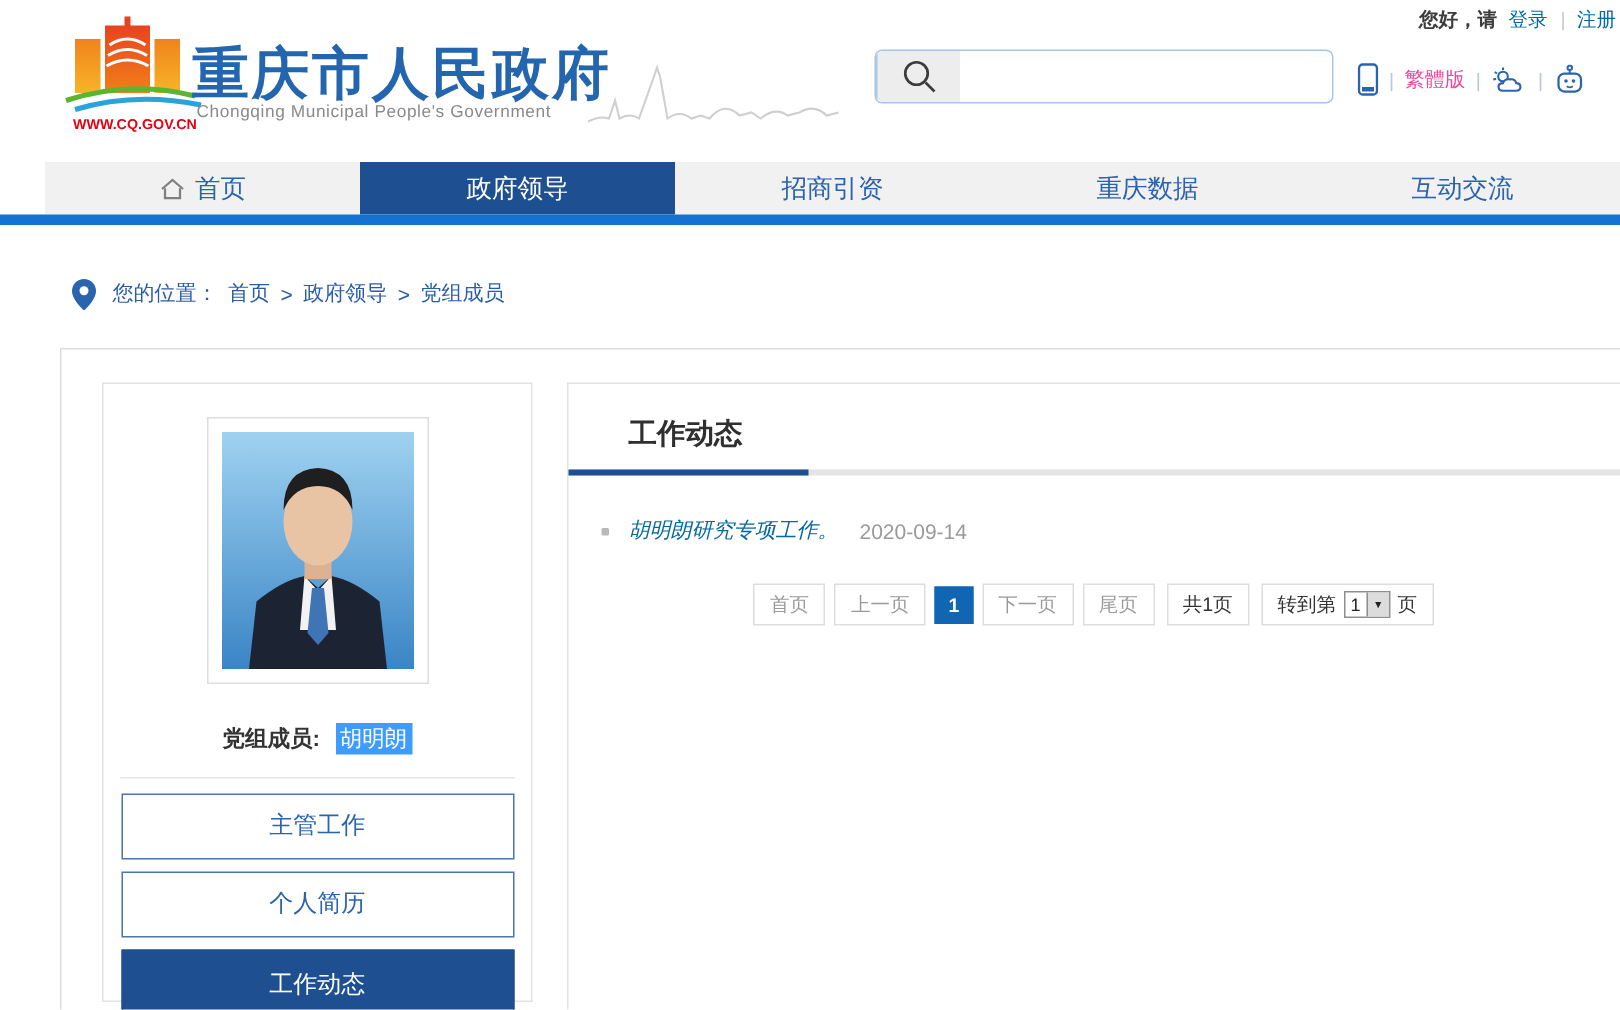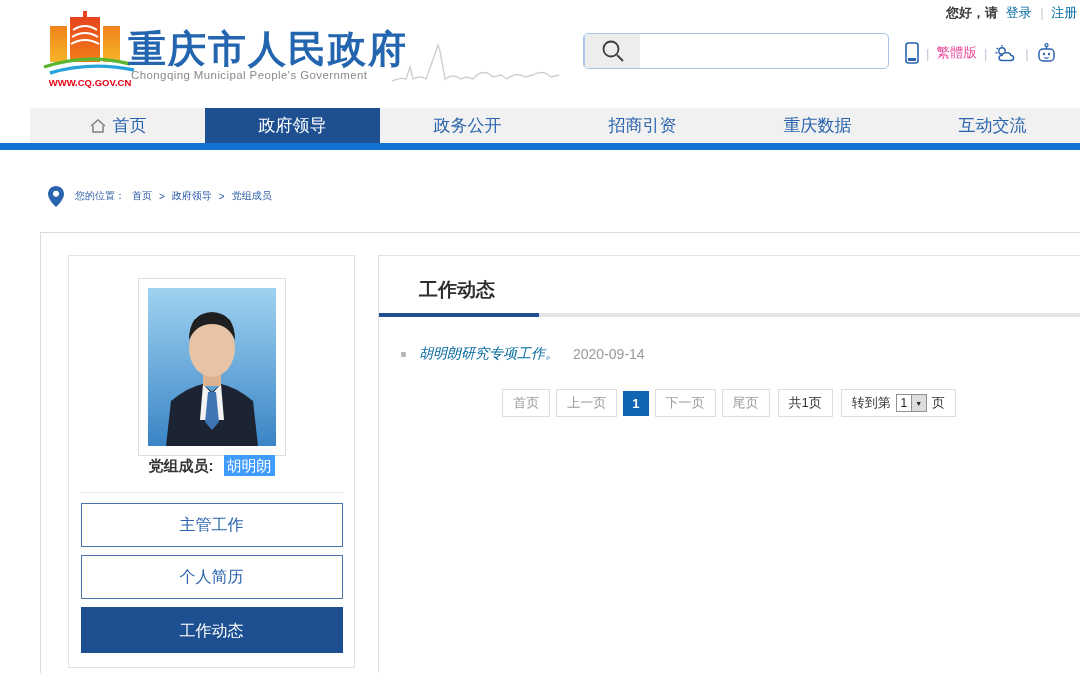--- a/index.html
+++ b/index.html
@@ -64,38 +64,38 @@
   }
   .nav-item.active { background: #1d4f91; color: #fff; }
   .blue-strip {
     position: absolute; left: 0; top: 143px; width: 1080px; height: 7px;
     background: #1273d2;
   }
   
   .breadcrumb {
     position: absolute; left: 48px; top: 185px; height: 22px;
     display: flex; align-items: center; gap: 7px;
-    font-size: 10px; color: #2a5da8;
+    font-size: 14px; color: #2a5da8;
   }
   .breadcrumb a { color: #2a5da8; text-decoration: none; cursor: pointer; }
   .breadcrumb .pin { margin-right: 4px; display: inline-flex; }
   
   .outer {
     position: absolute; left: 40px; top: 232px; width: 1080px; height: 456px;
     border: 1px solid #dcdcdc; background: #fff;
   }
   .profile-card {
     position: absolute; left: 68px; top: 255px; width: 287px; height: 413px;
     border: 1px solid #e2e2e2; background: #fff;
   }
   .photo-frame {
     width: 148px; height: 178px; margin: 22px auto 0;
     border: 1px solid #ddd; padding: 9px; background: #fff;
   }
-  .caption { margin-top: 1px; text-align: center; font-size: 15px; }
+  .caption { margin-top: 27px; text-align: center; font-size: 15px; }
   .cap-label { font-weight: bold; color: #333; }
   .cap-name {
     background: #3e9bff; color: #fff; padding: 2px 3px; margin-left: 6px;
   }
   .side-divider { width: 263px; margin: 16px auto 0; border-top: 1px solid #e5e5e5; }
   .side-btns { margin-top: 10px; }
   .side-btn {
     width: 262px; height: 44px; margin: 0 auto 8px; line-height: 42px;
     text-align: center; font-size: 16px; color: #2a63ae;
     border: 1px solid #4a74ad; background: #fff; cursor: pointer;
@@ -236,23 +236,20 @@
     <svg width="18" height="16" viewBox="0 0 18 16">
       <path d="M2,8 L9,2 L16,8" stroke="#808080" stroke-width="1.5" fill="none"></path>
       <path d="M4,7.5 V14 H14 V7.5" stroke="#808080" stroke-width="1.5" fill="none"></path>
     </svg>
     <span>首页</span>
   </div>
   <div class="nav-item active">
     <span>政府领导</span>
   </div>
   <div class="nav-item">
-    <span>政务公开</span>
-  </div>
-  <div class="nav-item">
     <span>招商引资</span>
   </div>
   <div class="nav-item">
     <span>重庆数据</span>
   </div>
   <div class="nav-item">
     <span>互动交流</span>
   </div>
 </nav>
 <div class="blue-strip"></div>

